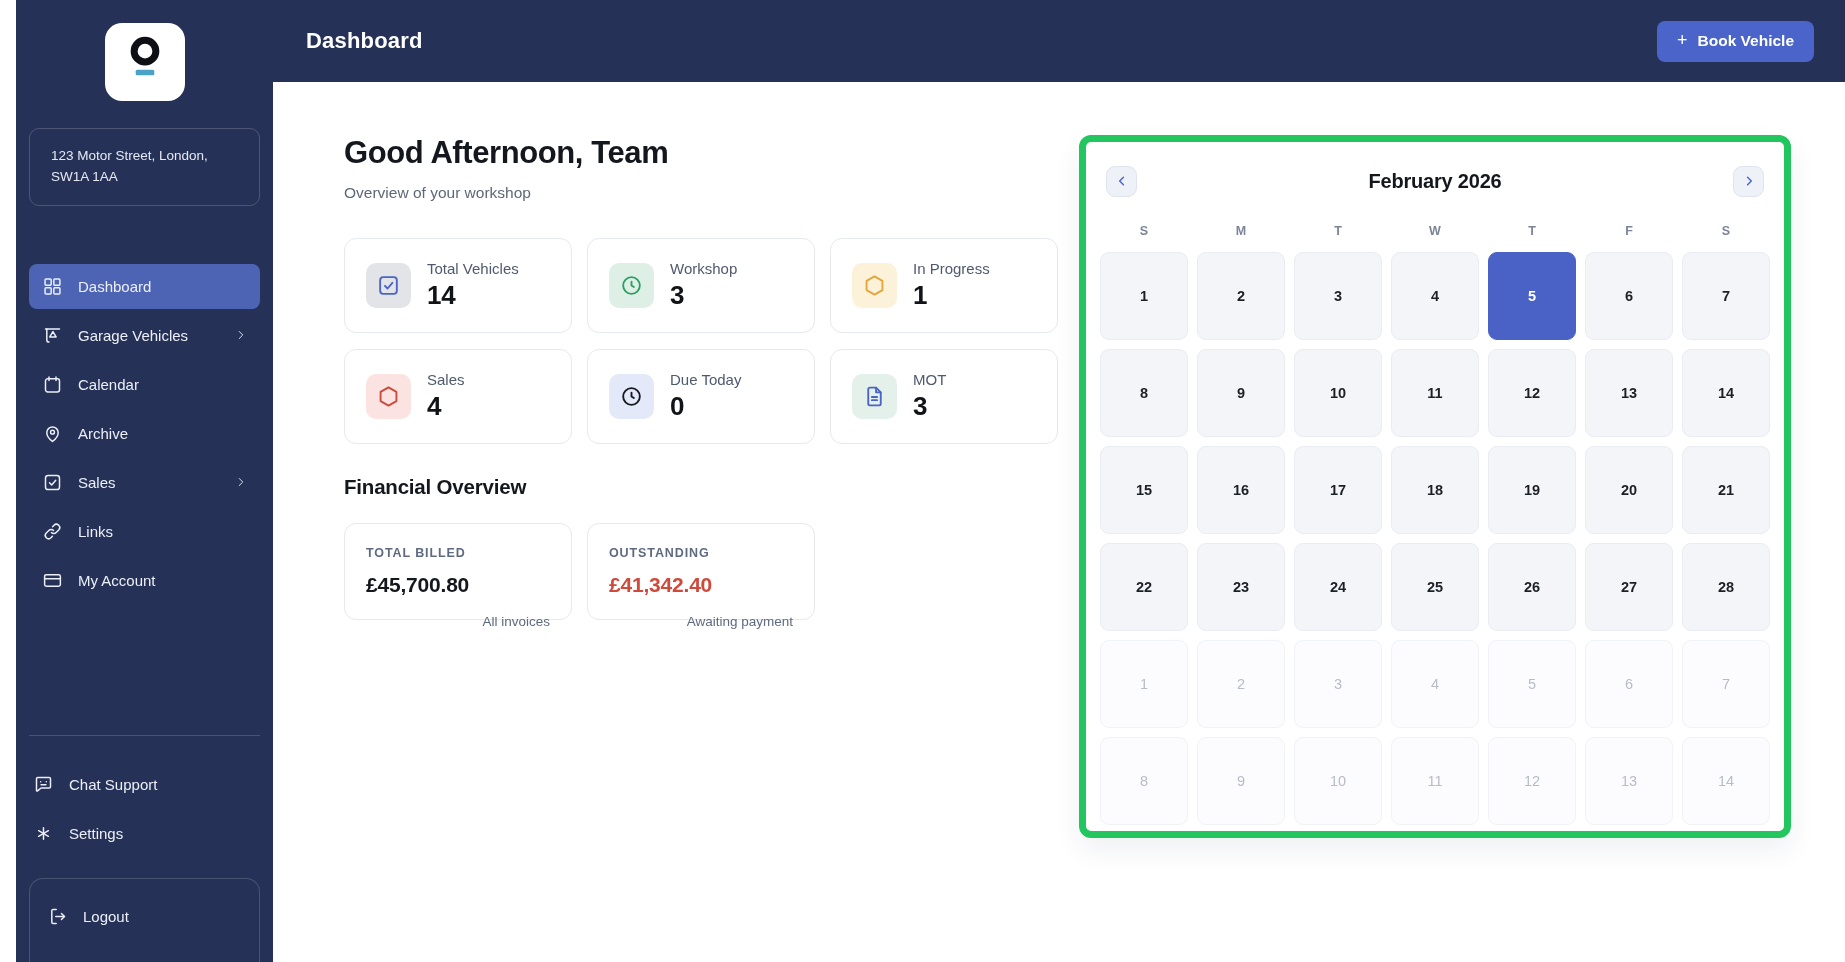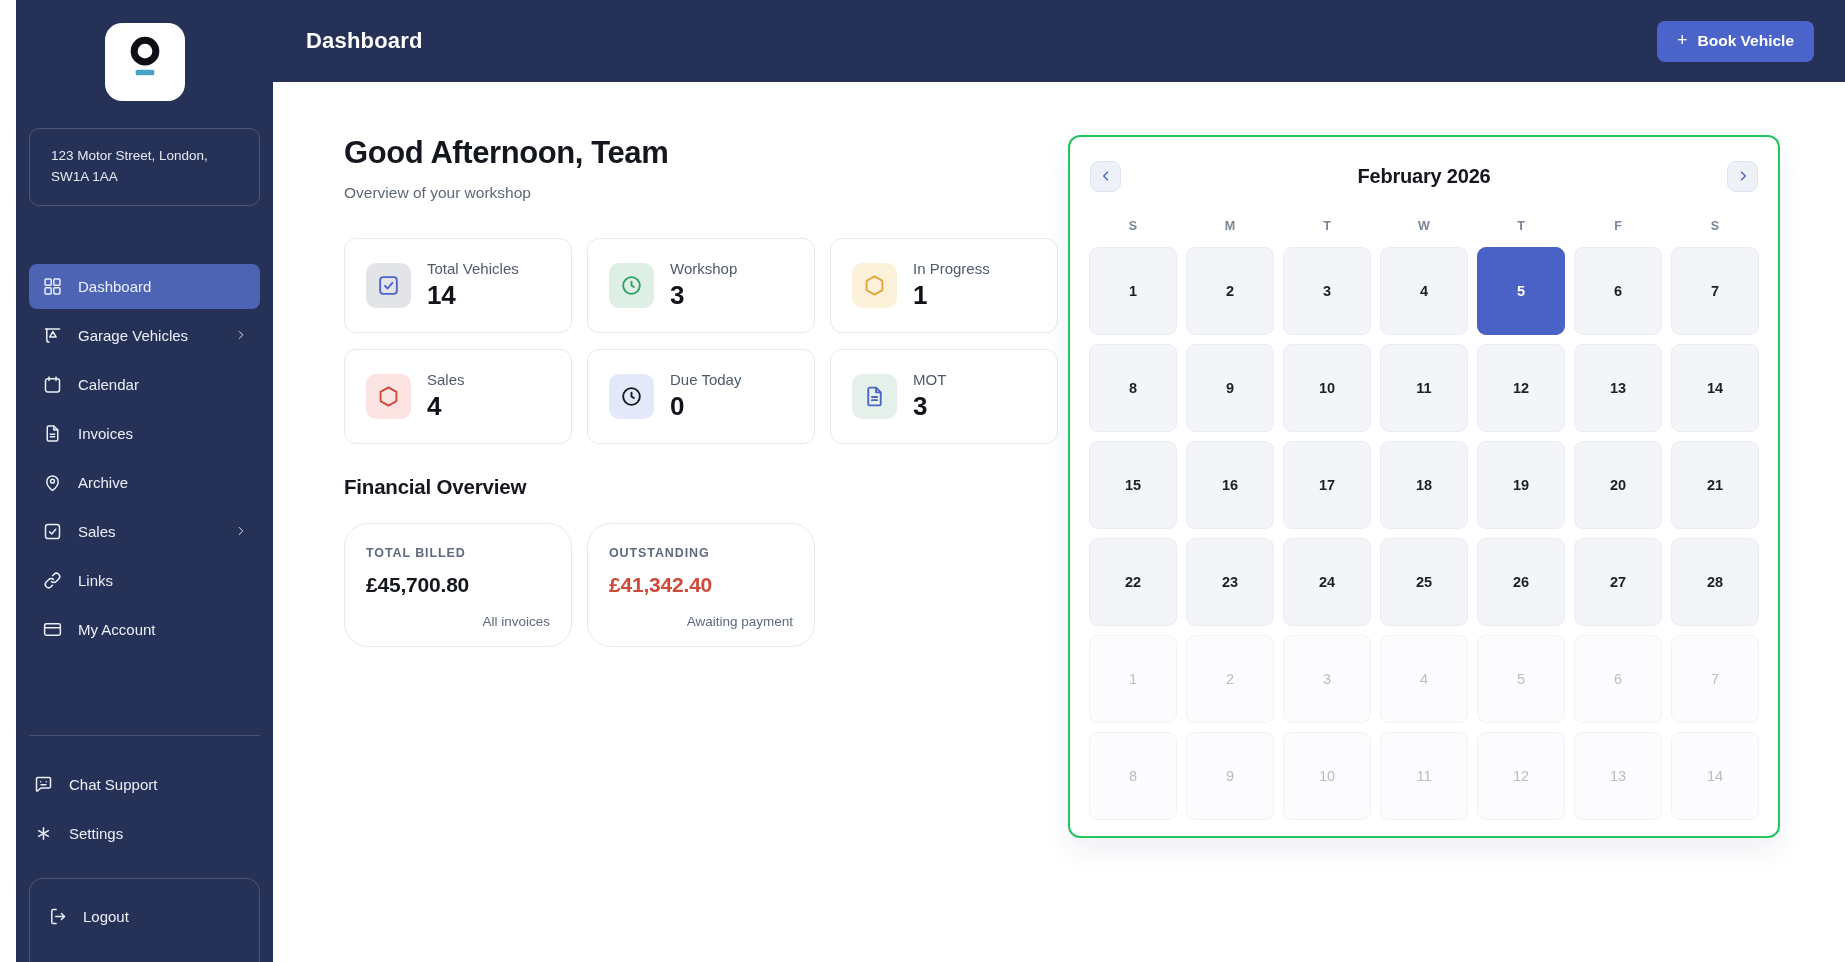--- a/index.html
+++ b/index.html
@@ -87,31 +87,31 @@
   }
   .stat-label { font-size:15px; color:#4e5a6e; margin-bottom:3px; }
   .stat-value { font-size:26px; font-weight:800; color:#101318; letter-spacing:-0.3px; }
 
   .fin-heading { margin-top:31px; font-size:20.5px; font-weight:800; color:#14171d; letter-spacing:-0.2px; }
   .fin-grid {
     margin-top:24px; display:grid;
     grid-template-columns:repeat(3,228px); gap:15px;
   }
   .fin-card {
-    height:124px; background:#ffffff; border:1px solid #e6e9f0; border-radius:24px;
+    height:97px; background:#ffffff; border:1px solid #e6e9f0; border-radius:12px;
     padding:22px 21px 0;
   }
   .fin-label { font-size:12.5px; font-weight:600; letter-spacing:0.9px; color:#5e6a80; }
   .fin-amount { margin-top:13px; font-size:21px; font-weight:800; letter-spacing:-0.2px; }
   .fin-sub { margin-top:17px; font-size:13.5px; color:#5e6a80;text-align:right; }
 
   
   .calendar-panel {
-    margin-top:53px; margin-left:10px; width:712px; min-width:712px; height:703px;
-    background:#ffffff; border:2px solid #22c55e; border-radius:12px;
+    margin-top:53px; margin-left:21px; width:712px; min-width:712px; height:703px;
+    background:#ffffff; border:7px solid #22c55e; border-radius:12px;
     box-shadow:0 12px 28px rgba(30,41,80,0.07);
     padding:19px 20px 0;
   }
   .cal-header { position:relative; height:32px; display:flex; align-items:center; margin-top:4px; }
   .cal-nav-btn {
     width:31px; height:31px; border-radius:9px; background:#eef1f8;
     border:1px solid #dee4f0; color:#4a64c9; cursor:pointer;
     display:flex; align-items:center; justify-content:center; padding:0;
   }
   .cal-nav-btn svg { width:14px; height:14px; fill:none; stroke:currentColor; stroke-width:2.4; stroke-linecap:round; stroke-linejoin:round; }
@@ -183,30 +183,20 @@
           </span>
         </div>
         <div class="nav-item">
           <span class="nav-icon">
             <svg viewBox="0 0 24 24">
               <rect x="4" y="5.5" width="16" height="15" rx="2.5"></rect>
               <path d="M8 3.5v4M16 3.5v4"></path>
             </svg>
           </span>
           <span class="nav-label">Calendar</span>
-        </div>
-        <div class="nav-item">
-          <span class="nav-icon">
-            <svg viewBox="0 0 24 24">
-              <path d="M13.5 3.5h-6A1.5 1.5 0 0 0 6 5v14a1.5 1.5 0 0 0 1.5 1.5h9A1.5 1.5 0 0 0 18 19V8z"></path>
-              <path d="M13.5 3.5V8H18"></path>
-              <path d="M9.5 12.8h5M9.5 15.8h5"></path>
-            </svg>
-          </span>
-          <span class="nav-label">Invoices</span>
         </div>
         <div class="nav-item">
           <span class="nav-icon">
             <svg viewBox="0 0 24 24">
               <path d="M12 21c-4.2-3.2-6.5-6.6-6.5-10a6.5 6.5 0 1 1 13 0c0 3.4-2.3 6.8-6.5 10z"></path>
               <circle cx="12" cy="10.5" r="2.2"></circle>
             </svg>
           </span>
           <span class="nav-label">Archive</span>
         </div>

